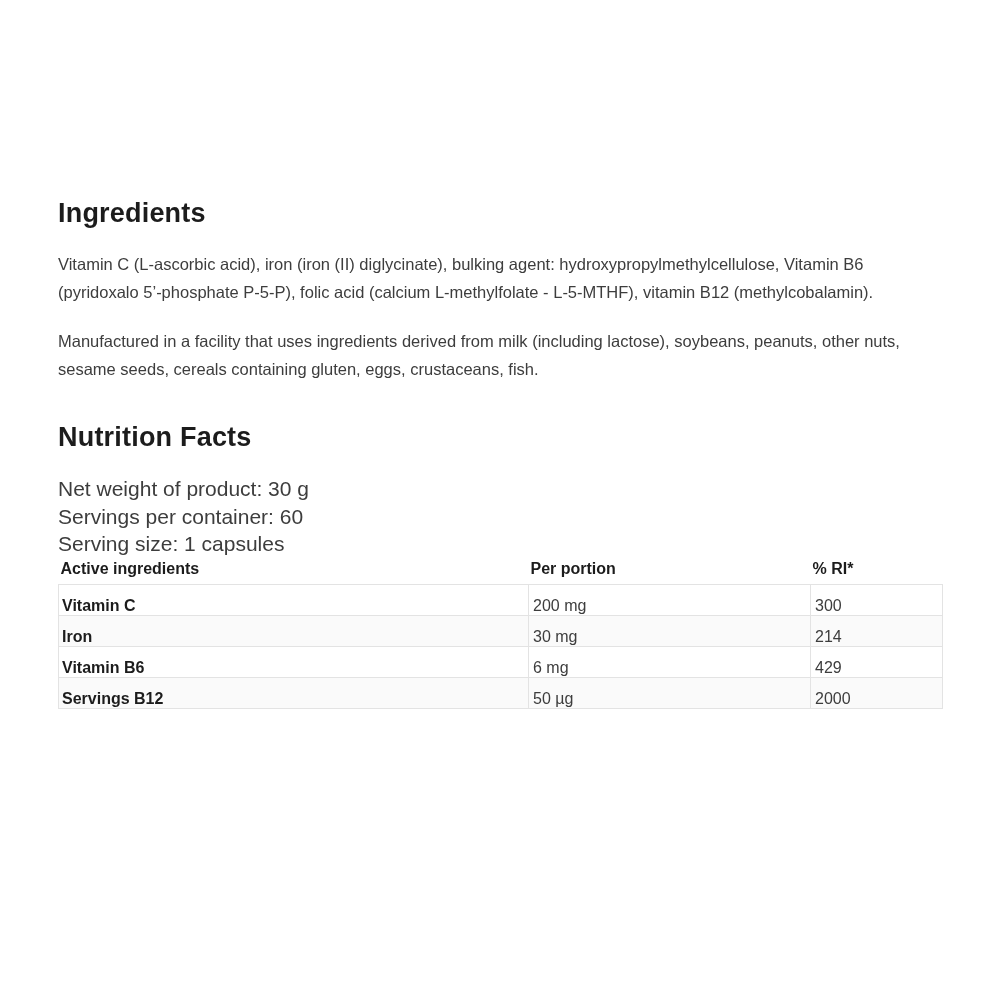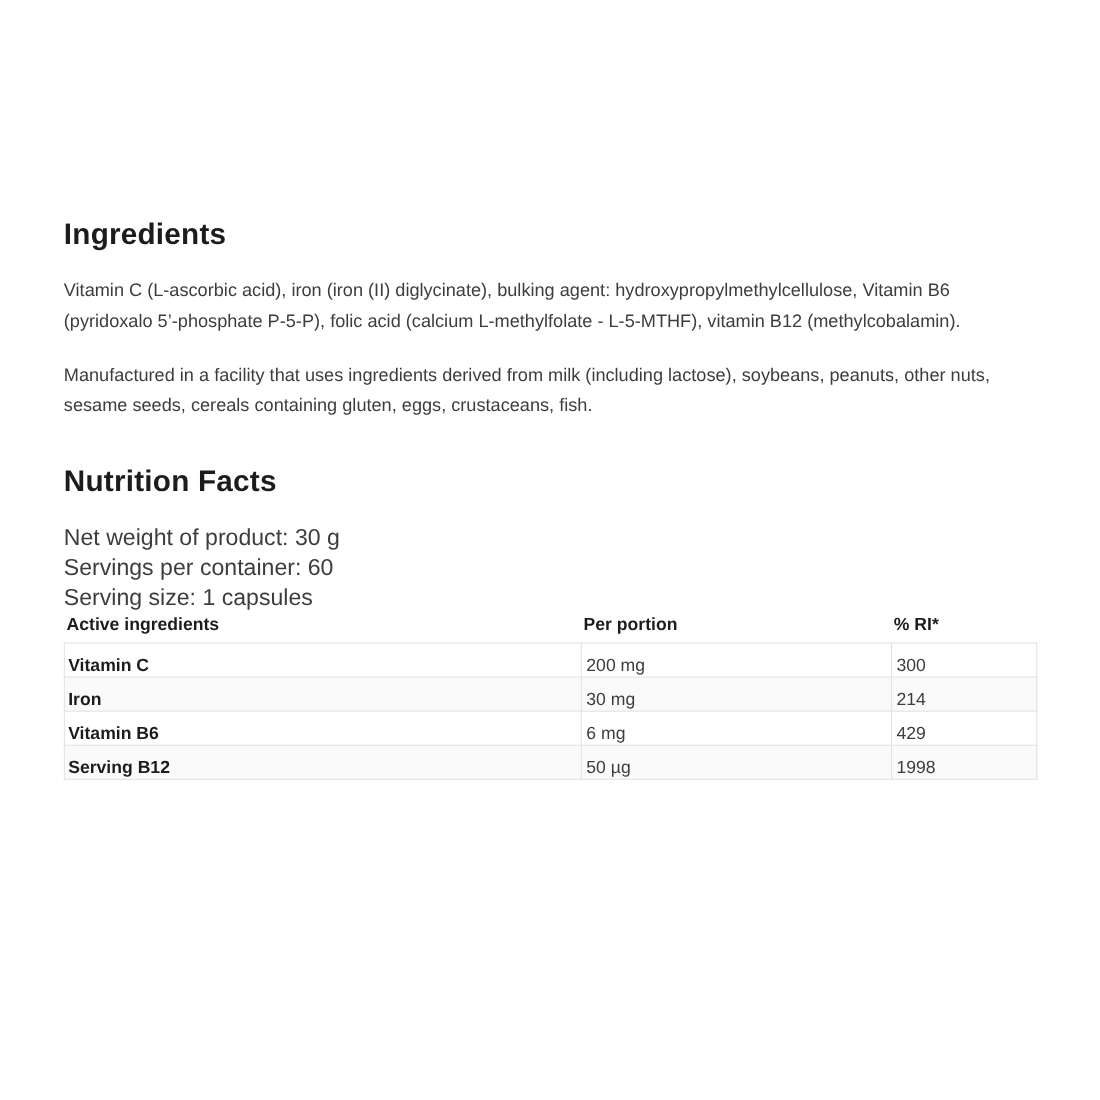--- a/index.html
+++ b/index.html
@@ -130,22 +130,22 @@
           <td class="cell-ingredient">Iron</td>
           <td>30 mg</td>
           <td>214</td>
         </tr>
         <tr>
           <td class="cell-ingredient">Vitamin B6</td>
           <td>6 mg</td>
           <td>429</td>
         </tr>
         <tr>
-          <td class="cell-ingredient">Serving B12</td>
+          <td class="cell-ingredient">Servings B12</td>
           <td>50 µg</td>
-          <td>1998</td>
+          <td>2000</td>
         </tr>
       </tbody>
     </table>
 
 
   </div>
 </div>
 
 </body></html>

